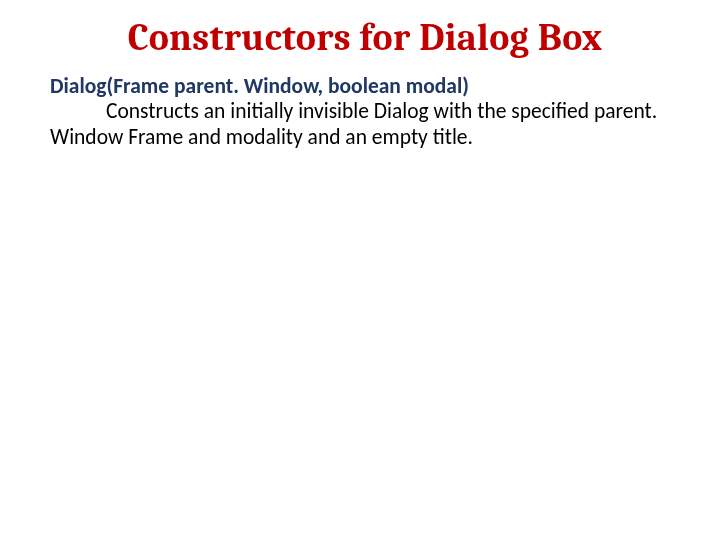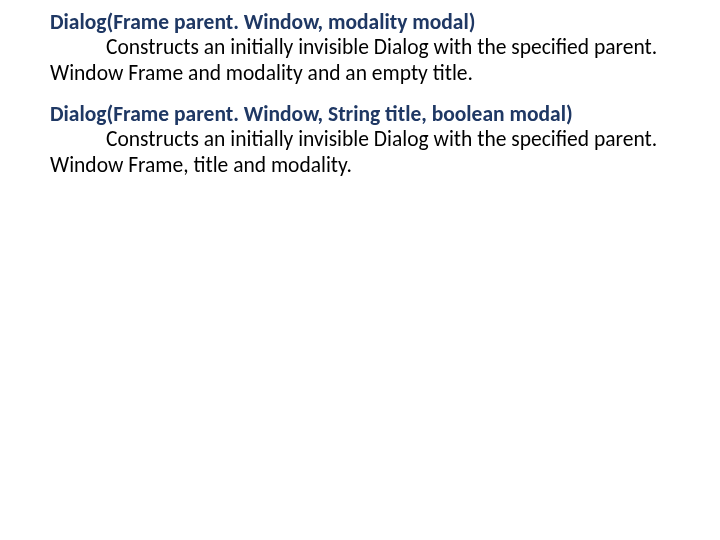--- a/index.html
+++ b/index.html
@@ -41,26 +41,23 @@
   .indent {
     display: inline-block;
     width: 56px;
   }
 </style>
 </head>
 <body>
 
 <div class="slide">
 
+  <div class="title">Constructors for Dialog Box</div>
 
 
   <div class="entry">
-    <span class="sig">Dialog(Frame parent. Window, modality modal)</span><br>
+    <span class="sig">Dialog(Frame parent. Window, boolean modal)</span><br>
     <span class="desc"><span class="indent"></span><span>Constructs an initially invisible Dialog with the specified parent. Window Frame and modality and an empty title.</span></span>
   </div>
 
 
-  <div class="entry">
-    <span class="sig">Dialog(Frame parent. Window, String title, boolean modal)</span><br>
-    <span class="desc"><span class="indent"></span><span>Constructs an initially invisible Dialog with the specified parent. Window Frame, title and modality.</span></span>
-  </div>
 
 </div>
 
 </body></html>

